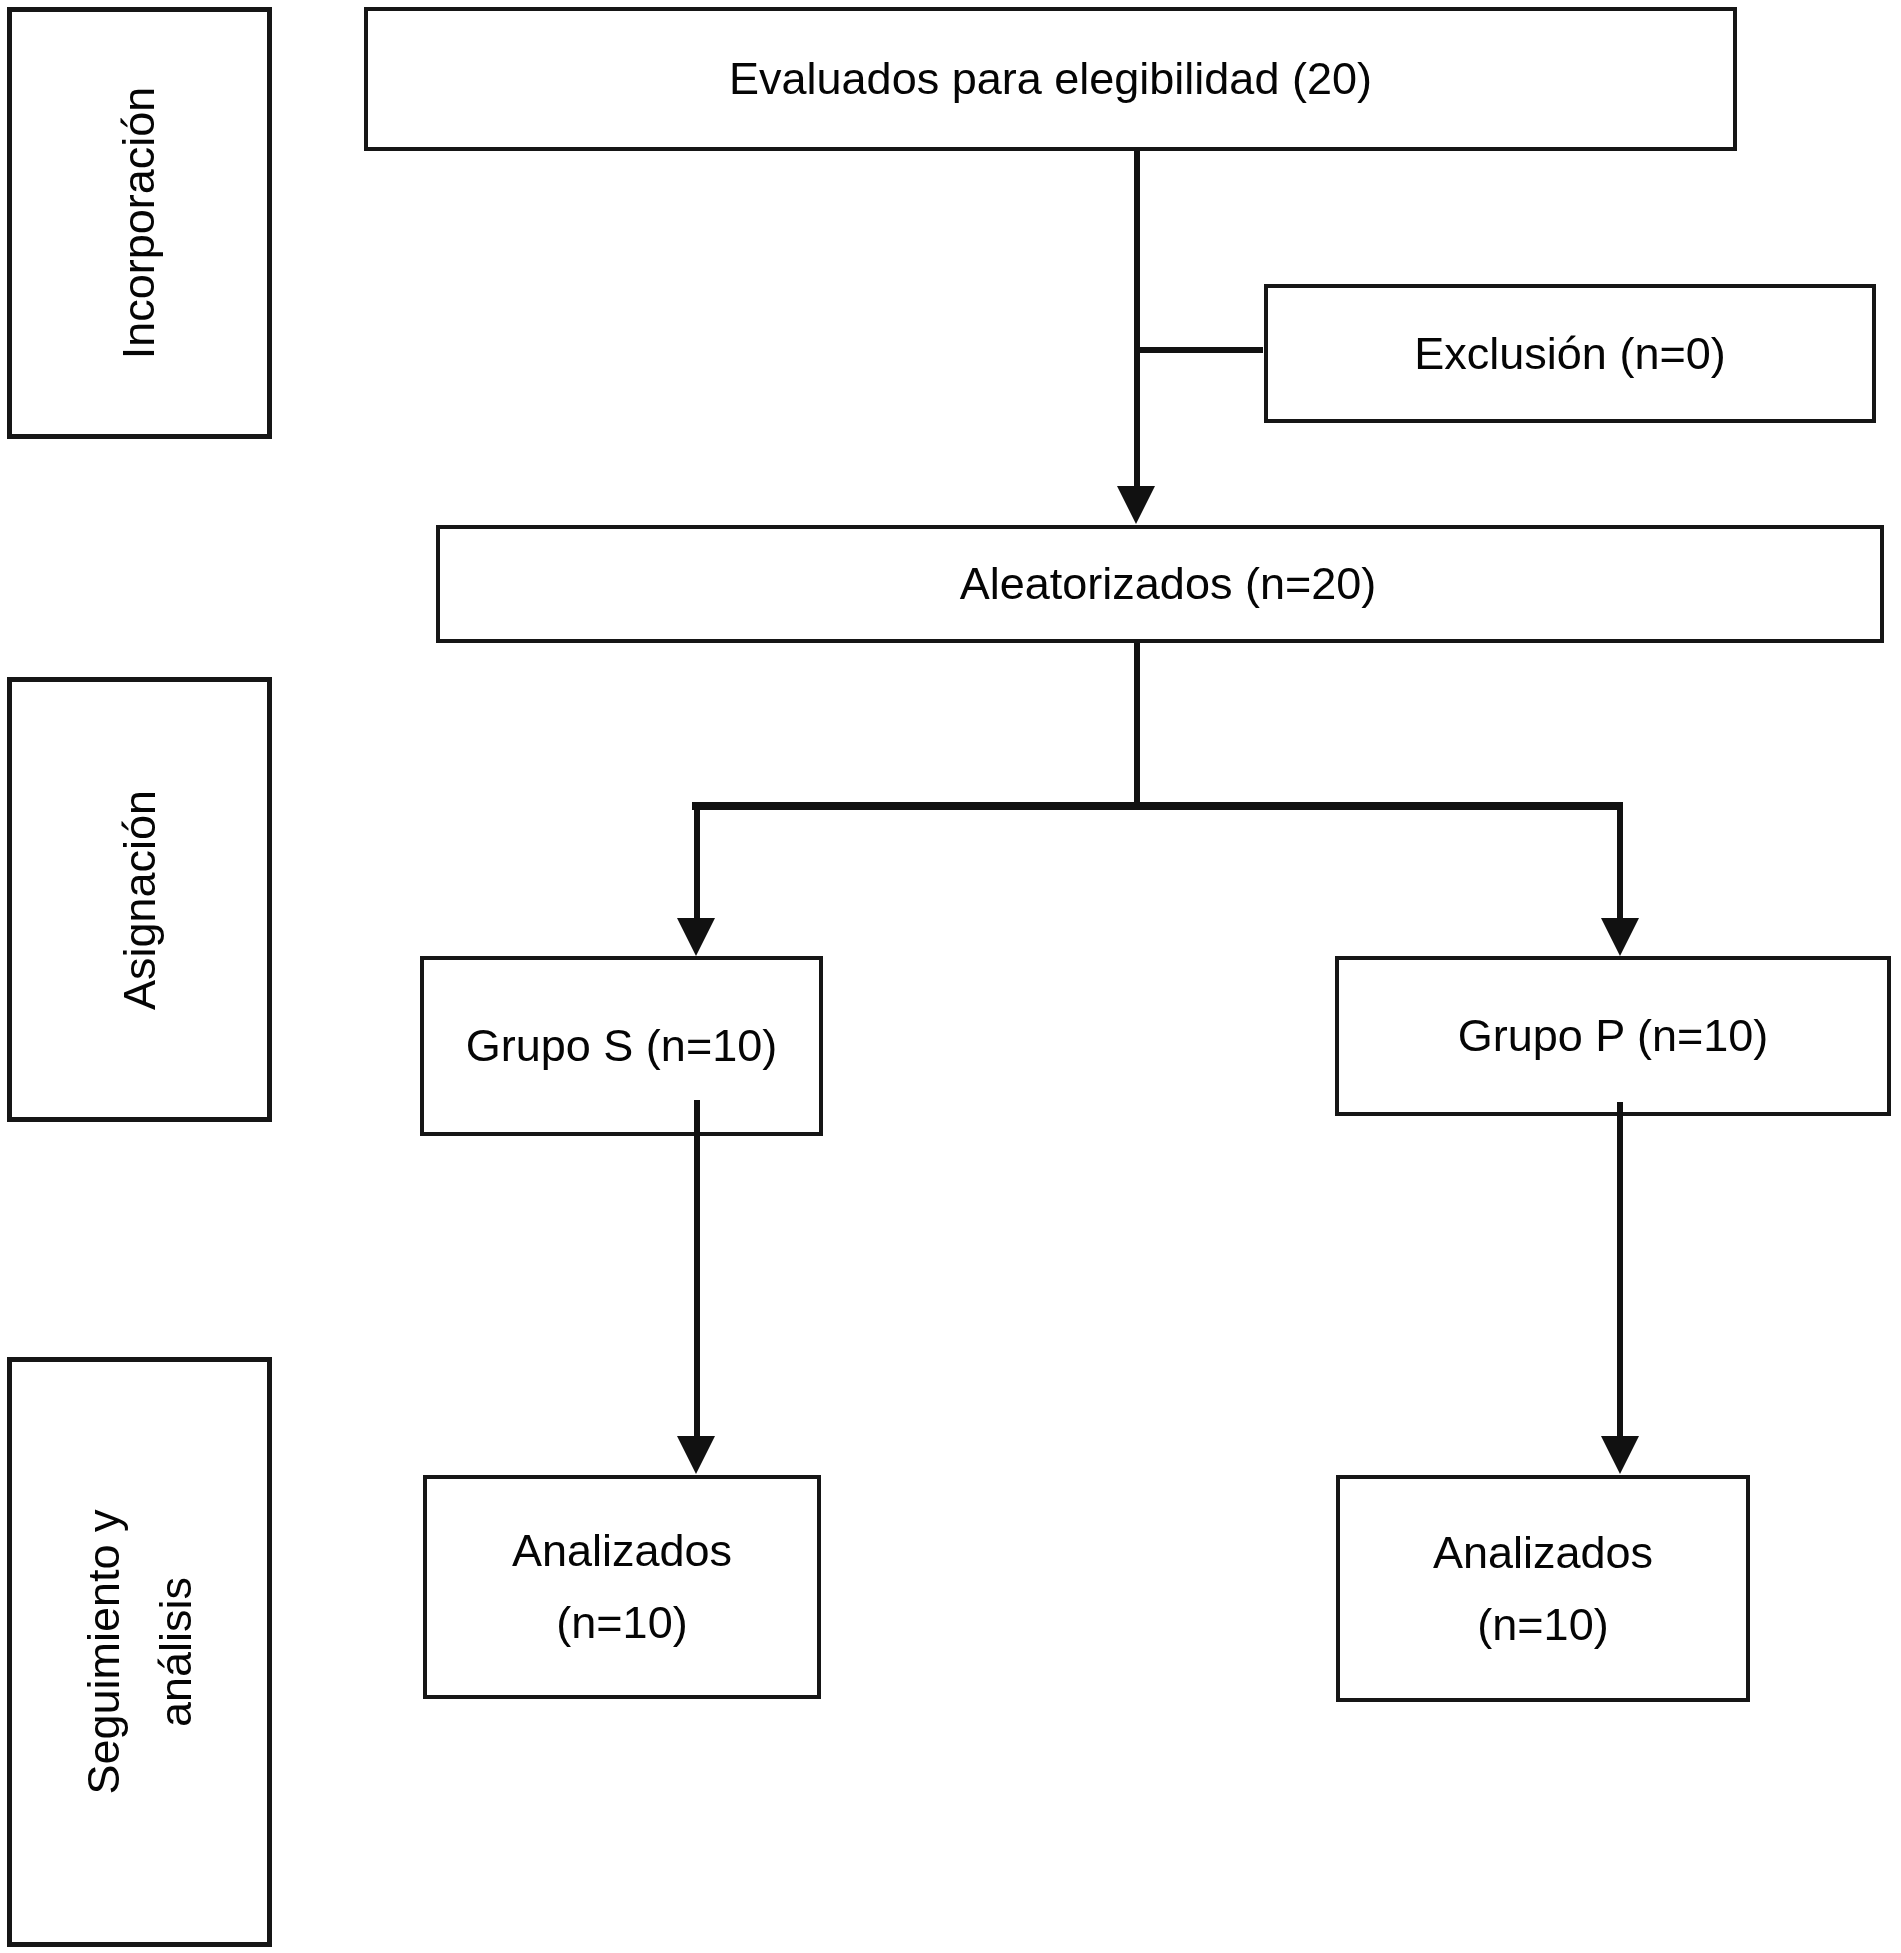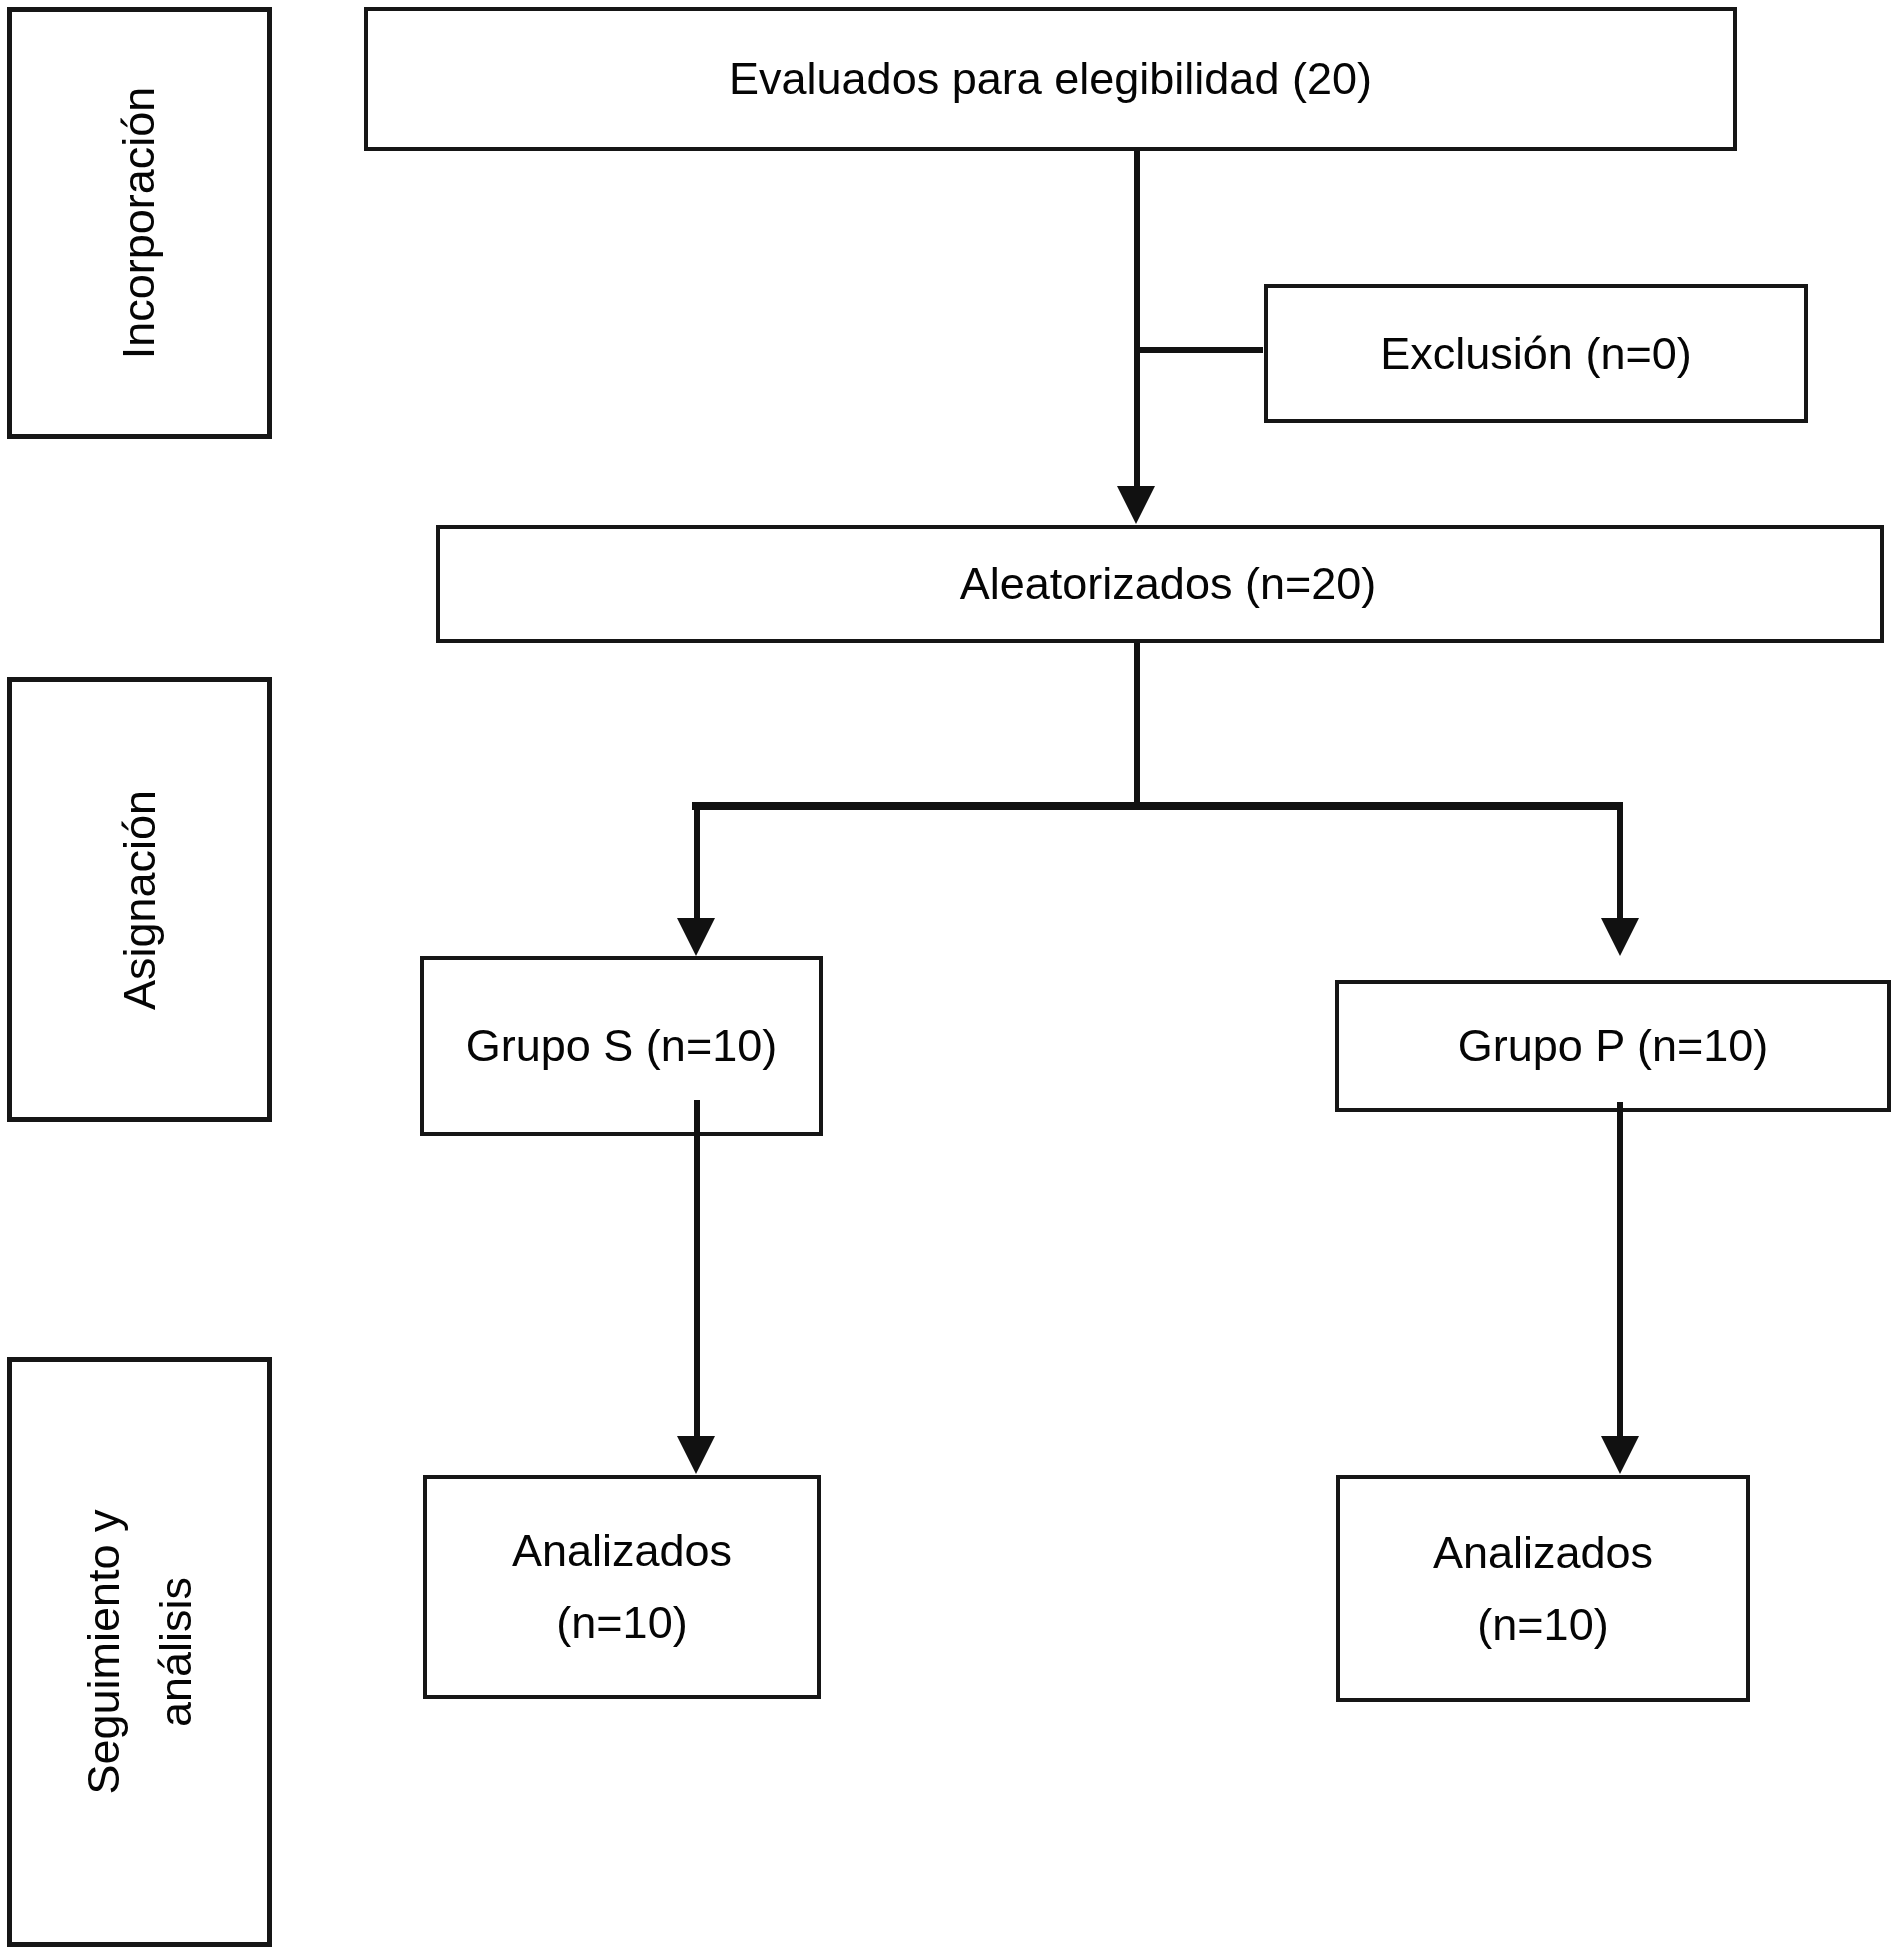--- a/index.html
+++ b/index.html
@@ -32,24 +32,24 @@
     position:absolute;width:0;height:0;
     border-left:19px solid transparent;border-right:19px solid transparent;
     border-top:38px solid var(--line);
   }
   
   #stage-incorporacion{left:7.3px;top:7.3px;width:265px;height:432px;}
   #stage-asignacion{left:7.3px;top:677px;width:265px;height:445px;}
   #stage-seguimiento{left:7.3px;top:1357px;width:265px;height:590px;}
   
   #box-evaluados{left:364px;top:7.3px;width:1373px;height:144px;}
-  #box-exclusion{left:1264px;top:284px;width:544px;height:139px;}
+  #box-exclusion{left:1264px;top:284px;width:612px;height:139px;}
   #box-aleatorizados{left:436px;top:525px;width:1448px;height:118px;padding-left:16px;}
   #box-grupo-s{left:420px;top:956px;width:403px;height:180px;}
-  #box-grupo-p{left:1335px;top:956px;width:556px;height:132px;margin-top:24px;}
+  #box-grupo-p{left:1335px;top:956px;width:556px;height:160px;}
   #box-analizados-s{left:423px;top:1475px;width:398px;height:224px;}
   #box-analizados-p{left:1336px;top:1475px;width:414px;height:227px;}
   
   #conn-eval-down{left:1134px;top:151px;width:5.5px;height:336px;}
   #arrow-aleatorizados{left:1117px;top:486px;}
   #conn-exclusion{left:1136px;top:347px;width:127px;height:5.5px;}
   #conn-aleat-down{left:1134px;top:643px;width:5.5px;height:165px;}
   #conn-split-bar{left:692px;top:802px;width:931px;height:8.2px;}
   #conn-left-down{left:694px;top:802px;width:5.5px;height:118px;}
   #arrow-grupo-s{left:677px;top:918px;}

